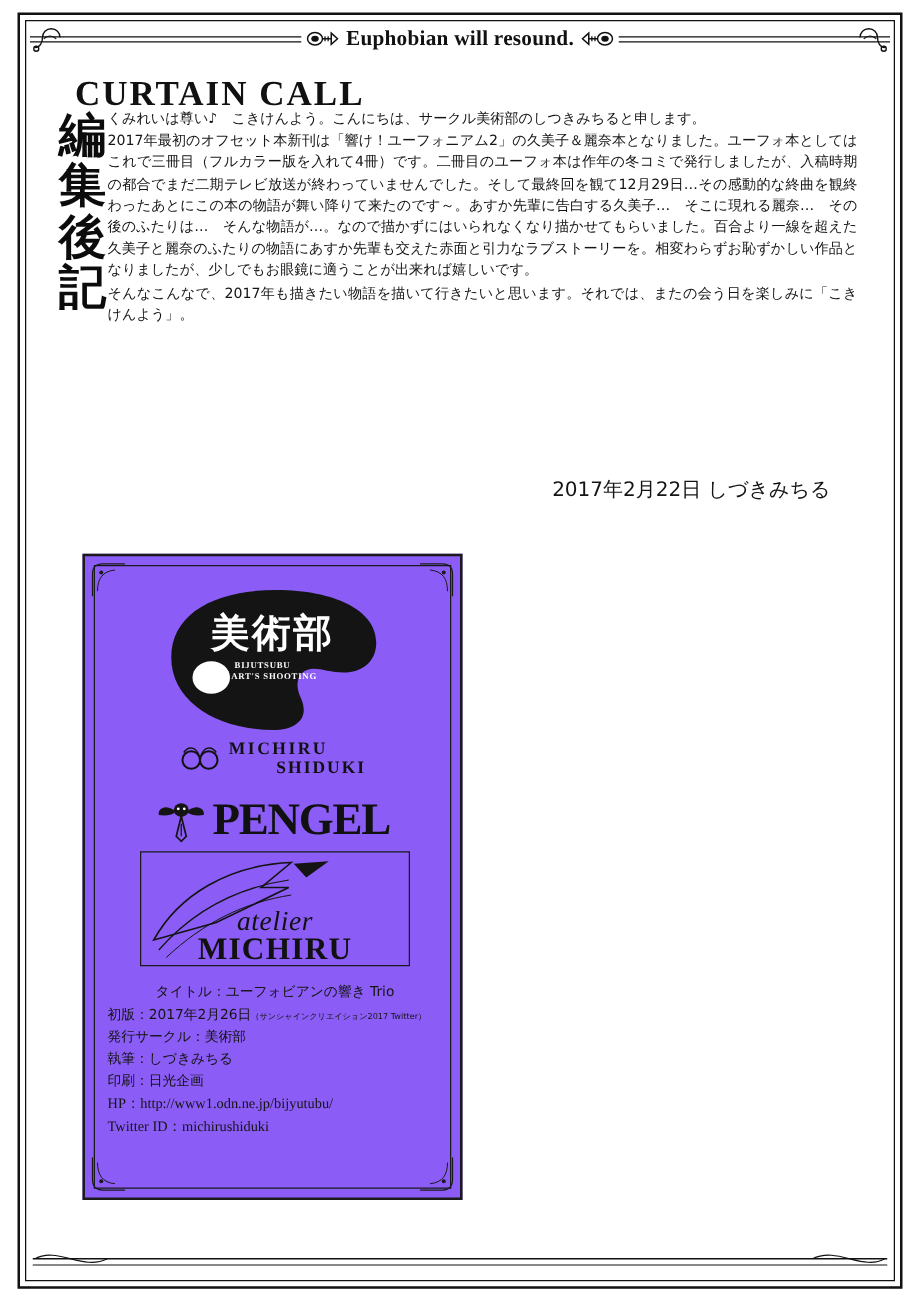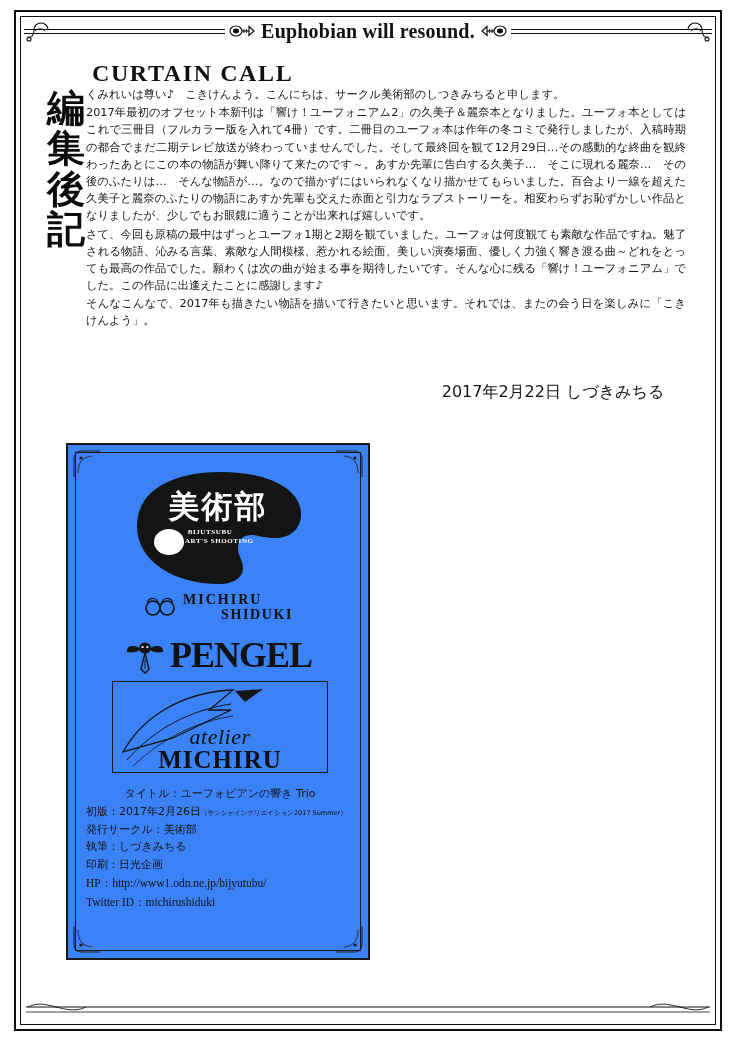--- a/index.html
+++ b/index.html
@@ -63,44 +63,43 @@
   }
   .banner-center {
     display: flex;
     align-items: center;
     gap: 6px;
     padding: 0 4px;
     white-space: nowrap;
   }
   .banner-title {
     font-family: "Liberation Serif", serif;
-    font-size: 20px;
+    font-size: 17px;
     font-weight: bold;
     letter-spacing: 0.2px;
   }
   .horn-icon svg { display: block; }
   .corner-orn {
     position: absolute;
     width: 26px;
     height: 26px;
   }
   .corner-orn svg { display: block; }
   .orn-tl { left: 26px; top: 18px; }
   .orn-tr { left: 684px; top: 18px; }
 
   
   .curtain-call {
     position: absolute;
     left: 60px;
     top: 60px;
     font-family: "Liberation Serif", serif;
-    font-size: 24px;
+    font-size: 28px;
     font-weight: bold;
     letter-spacing: 1.6px;
-    margin-left: 32px;
   }
 
   
   .vertical-title {
     position: absolute;
     left: 44px;
     top: 88px;
     width: 44px;
     font-family: "DejaVu Serif", serif;
     font-size: 38px;
@@ -142,21 +141,21 @@
 
   
   .colophon {
     position: absolute;
     left: 66px;
     top: 443px;
     width: 304px;
     height: 517px;
     border: 2px solid #1a1a1a;
     box-sizing: border-box;
-    background: #3b82f6;
+    background: #8b5cf6;
   }
   .colophon-inner {
     position: absolute;
     left: 7px;
     top: 7px;
     right: 7px;
     bottom: 7px;
     border: 1px solid #1a1a1a;
   }
   .col-corner {
@@ -367,21 +366,20 @@
 <div class="vertical-title">
   <span>編</span>
   <span>集</span>
   <span>後</span>
   <span>記</span>
 </div>
 
 <div class="body-text">
   <p>くみれいは尊い♪　こきけんよう。こんにちは、サークル美術部のしつきみちると申します。</p>
   <p>2017年最初のオフセット本新刊は「響け！ユーフォニアム2」の久美子＆麗奈本となりました。ユーフォ本としてはこれで三冊目（フルカラー版を入れて4冊）です。二冊目のユーフォ本は作年の冬コミで発行しましたが、入稿時期の都合でまだ二期テレビ放送が終わっていませんでした。そして最終回を観て12月29日…その感動的な終曲を観終わったあとにこの本の物語が舞い降りて来たのです～。あすか先輩に告白する久美子…　そこに現れる麗奈…　その後のふたりは…　そんな物語が…。なので描かずにはいられなくなり描かせてもらいました。百合より一線を超えた久美子と麗奈のふたりの物語にあすか先輩も交えた赤面と引力なラブストーリーを。相変わらずお恥ずかしい作品となりましたが、少しでもお眼鏡に適うことが出来れば嬉しいです。</p>
-  <p>さて、今回も原稿の最中はずっとユーフォ1期と2期を観ていました。ユーフォは何度観ても素敵な作品ですね。魅了される物語、沁みる言葉、素敵な人間模様、惹かれる絵面、美しい演奏場面、優しく力強く響き渡る曲～どれをとっても最高の作品でした。願わくは次の曲が始まる事を期待したいです。そんな心に残る「響け！ユーフォニアム」でした。この作品に出逢えたことに感謝します♪</p>
   <p>そんなこんなで、2017年も描きたい物語を描いて行きたいと思います。それでは、またの会う日を楽しみに「こきけんよう」。</p>
 </div>
 
 <div class="signature">2017年2月22日 しづきみちる</div>
 
 <div class="colophon">
   <div class="colophon-inner"></div>
 
   <div class="col-corner cc-tl">
     <svg width="30" height="30" viewBox="0 0 30 30">
@@ -467,21 +465,21 @@
     </svg>
     <div class="atelier-word">atelier</div>
     <div class="michiru-word">MICHIRU</div>
   </div>
 
   <div class="credits">
     <div class="row center">
       <span>タイトル：</span><span>ユーフォビアンの響き Trio</span>
     </div>
     <div class="row">
-      <span>初版：</span><span>2017年2月26日</span><span class="small">（サンシャインクリエイション2017 Summer）</span>
+      <span>初版：</span><span>2017年2月26日</span><span class="small">（サンシャインクリエイション2017 Twitter）</span>
     </div>
     <div class="row">
       <span>発行サークル：</span><span>美術部</span>
     </div>
     <div class="row">
       <span>執筆：</span><span>しづきみちる</span>
     </div>
     <div class="row">
       <span>印刷：</span><span>日光企画</span>
     </div>

